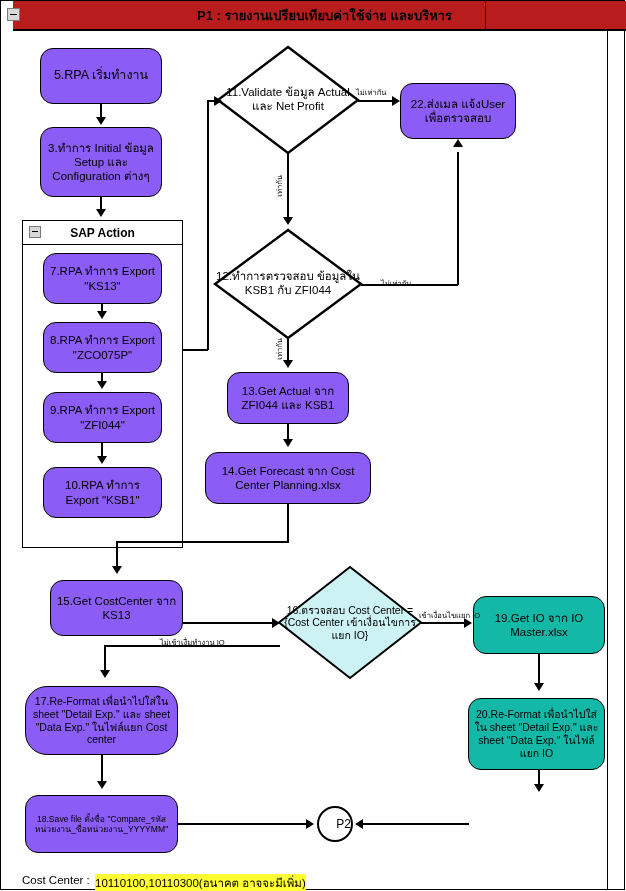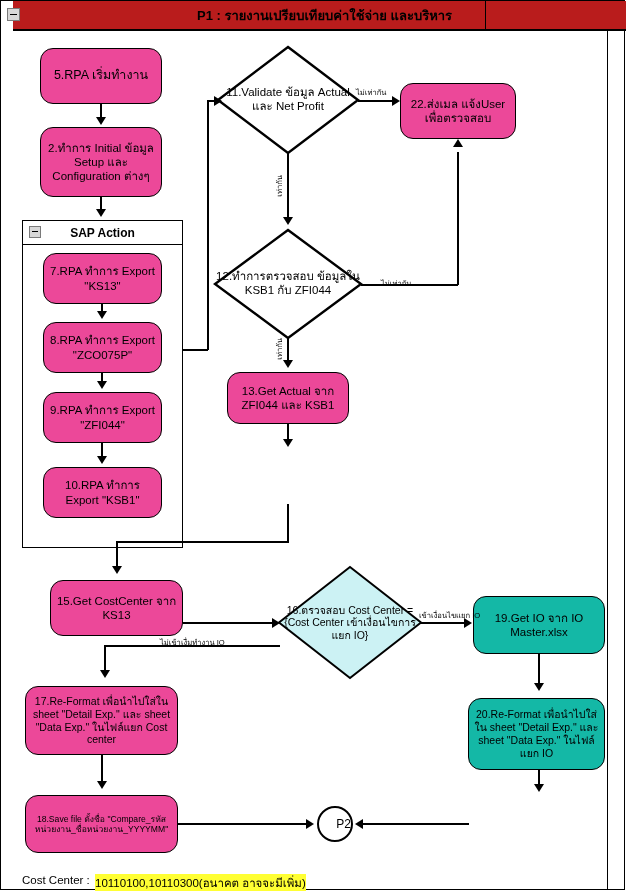--- a/index.html
+++ b/index.html
@@ -12,21 +12,21 @@
   .hdr-title{position:absolute;left:0;top:0;width:623px;height:29px;line-height:29px;text-align:center;
              font-size:13px;font-weight:bold;color:#000;}
   .hdr-divider{position:absolute;left:485px;top:1px;width:0;height:30px;border-left:1px solid #000;}
   .right-divider{position:absolute;left:607px;top:31px;width:0;height:858px;border-left:1px solid #000;}
   .collapse-btn{position:absolute;left:7px;top:8px;width:13px;height:13px;border:1px solid #7a7a7a;
                 background:#d8d8d8;box-sizing:border-box;}
   .collapse-btn::before{content:"";position:absolute;left:2px;top:5px;width:7px;height:1px;background:#000;}
 
   
   .node{position:absolute;box-sizing:border-box;display:flex;align-items:center;justify-content:center;
-        text-align:center;color:#000;background:#ec4899;border:1px solid #000;}
+        text-align:center;color:#000;background:#8b5cf6;border:1px solid #000;}
   .rrect{border-radius:13px;}
   .node span{display:block;line-height:1.22;padding:0 3px;}
 
   .fs13{font-size:12.5px;}
   .fs12{font-size:11.5px;}
   .fs11{font-size:10.5px;}
   .fs9{font-size:8.6px;}
 
   .cyan{background:#14b8a6;}
 
@@ -84,21 +84,21 @@
       <span class="gcollapse"></span>
       <span>SAP Action</span>
     </div>
   </div>
 
   <div class="node rrect fs13" style="left:40px;top:48px;width:122px;height:56px;">
     <span>5.RPA เริ่มทำงาน</span>
   </div>
 
   <div class="node rrect fs12" style="left:40px;top:127px;width:122px;height:70px;">
-    <span>2.ทำการ Initial ข้อมูล Setup และ Configuration ต่างๆ</span>
+    <span>3.ทำการ Initial ข้อมูล Setup และ Configuration ต่างๆ</span>
   </div>
 
   <div class="node rrect fs12" style="left:43px;top:253px;width:119px;height:51px;">
     <span>7.RPA ทำการ Export "KS13"</span>
   </div>
 
   <div class="node rrect fs12" style="left:43px;top:322px;width:119px;height:51px;">
     <span>8.RPA ทำการ Export "ZCO075P"</span>
   </div>
 
@@ -125,35 +125,38 @@
     </svg>
     <div class="dlabel fs12">
       <span>12.ทำการตรวจสอบ ข้อมูลใน KSB1 กับ ZFI044</span>
     </div>
   </div>
 
   <div class="node rrect fs12" style="left:227px;top:372px;width:122px;height:52px;">
     <span>13.Get Actual จาก ZFI044 และ KSB1</span>
   </div>
 
+  <div class="node rrect fs12" style="left:205px;top:452px;width:166px;height:52px;">
+    <span>14.Get Forecast จาก Cost Center Planning.xlsx</span>
+  </div>
 
   <div class="node rrect fs12" style="left:50px;top:580px;width:133px;height:56px;">
     <span>15.Get CostCenter จาก KS13</span>
   </div>
 
   <div class="diamond" style="left:277px;top:565px;width:146px;height:115px;">
     <svg class="dshape" viewBox="0 0 146 115" preserveAspectRatio="none">
       <polygon points="73,2 144,57.5 73,113 2,57.5" fill="#ccf2f4" stroke="#000000" stroke-width="2"></polygon>
     </svg>
     <div class="dlabel fs11">
       <span>16.ตรวจสอบ Cost Center = {Cost Center เข้าเงื่อนไขการแยก IO}</span>
     </div>
   </div>
 
-  <div class="node rrect fs11" style="left:25px;top:686px;width:153px;height:69px;">
+  <div class="node rrect fs11" style="left:25px;top:686px;width:153px;height:69px;border-radius:22px;">
     <span>17.Re-Format เพื่อนำไปใส่ใน sheet "Detail Exp." และ sheet "Data Exp." ในไฟล์แยก Cost center</span>
   </div>
 
   <div class="node rrect fs9" style="left:25px;top:795px;width:153px;height:58px;">
     <span>18.Save file ตั้งชื่อ "Compare_รหัสหน่วยงาน_ชื่อหน่วยงาน_YYYYMM"</span>
   </div>
 
   <div class="node rrect fs12 cyan" style="left:473px;top:596px;width:132px;height:58px;">
     <span>19.Get IO จาก IO Master.xlsx</span>
   </div>

